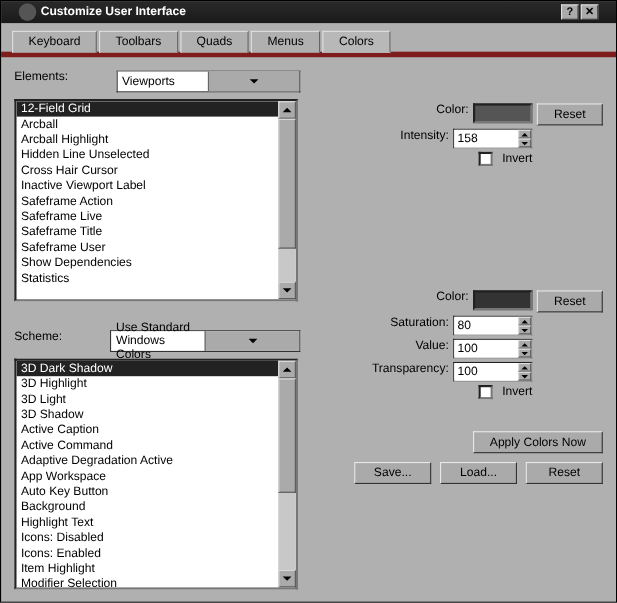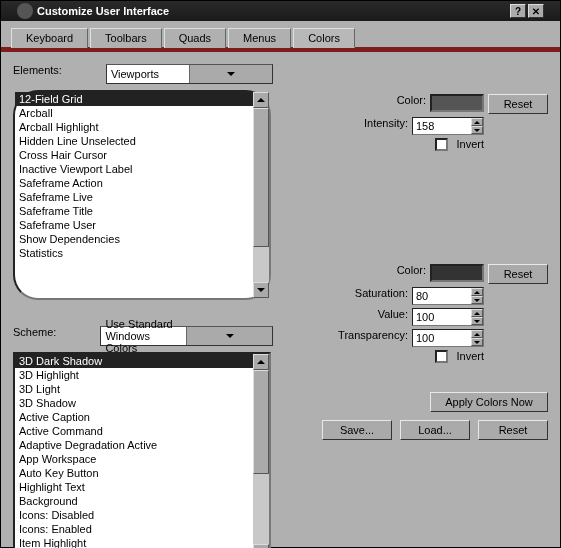--- a/index.html
+++ b/index.html
@@ -101,21 +101,21 @@
     display: inline-flex; align-items:center; justify-content:center;
   }
   .dd-btn svg { width:8px; height:8px; }
   .listbox {
     width: 258px;
     border: 2px inset #777;
     background: #fff;
     margin-top: 6px;
     position: relative;
   }
-  .listbox.top { height: 210px; border-radius: 25px; }
+  .listbox.top { height: 184px; }
   .listbox.bottom { height: 210px; }
   .list-items { position:absolute; top:0; left:0; right:16px; bottom:0; overflow:hidden; }
   .list-item { padding: 1px 4px; white-space: nowrap; }
   .list-item.selected { background: #222; color:#fff; }
   .scrollbar {
     position:absolute; top:0; right:0; bottom:0; width:16px;
     background:#c8c8c8;
     display:flex; flex-direction:column;
   }
   .sb-btn { height:16px; background:#aaa; border:1px solid #555; border-top-color:#ddd; border-left-color:#ddd; display:flex; align-items:center; justify-content:center;}
@@ -252,22 +252,22 @@
         <div class="list-items" id="scheme-list">
             <div class="list-item selected">3D Dark Shadow</div>
             <div class="list-item">3D Highlight</div>
             <div class="list-item">3D Light</div>
             <div class="list-item">3D Shadow</div>
             <div class="list-item">Active Caption</div>
             <div class="list-item">Active Command</div>
             <div class="list-item">Adaptive Degradation Active</div>
             <div class="list-item">App Workspace</div>
             <div class="list-item">Auto Key Button</div>
+            <div class="list-item">Background</div>
             <div class="list-item">Highlight Text</div>
-            <div class="list-item">Background</div>
             <div class="list-item">Icons: Disabled</div>
             <div class="list-item">Icons: Enabled</div>
             <div class="list-item">Item Highlight</div>
             <div class="list-item">Modifier Selection</div>
           </div>
         <div class="scrollbar">
           <div class="sb-btn">
               <svg viewBox="0 0 8 8">
                 <polygon points="0,6 8,6 4,2" fill="#000"></polygon>
               </svg>

